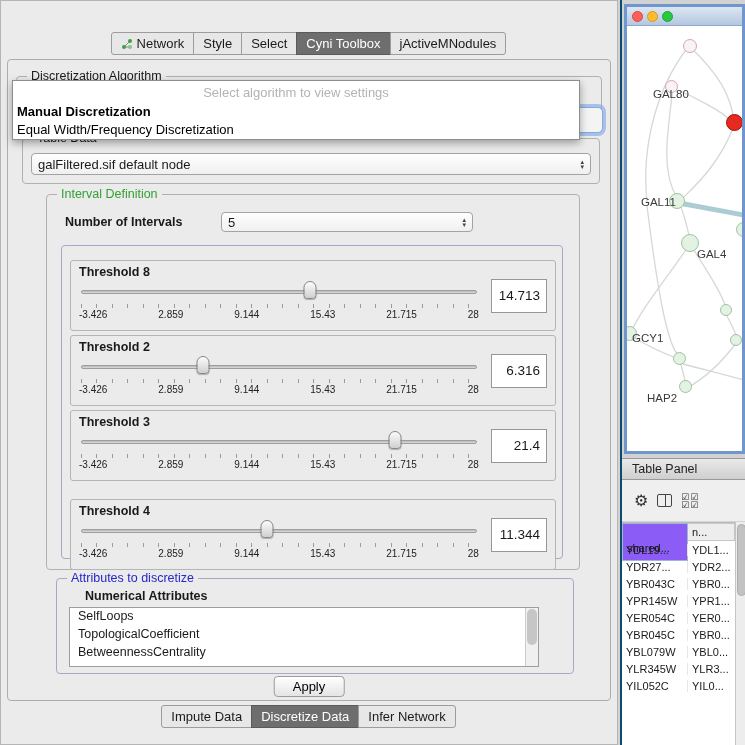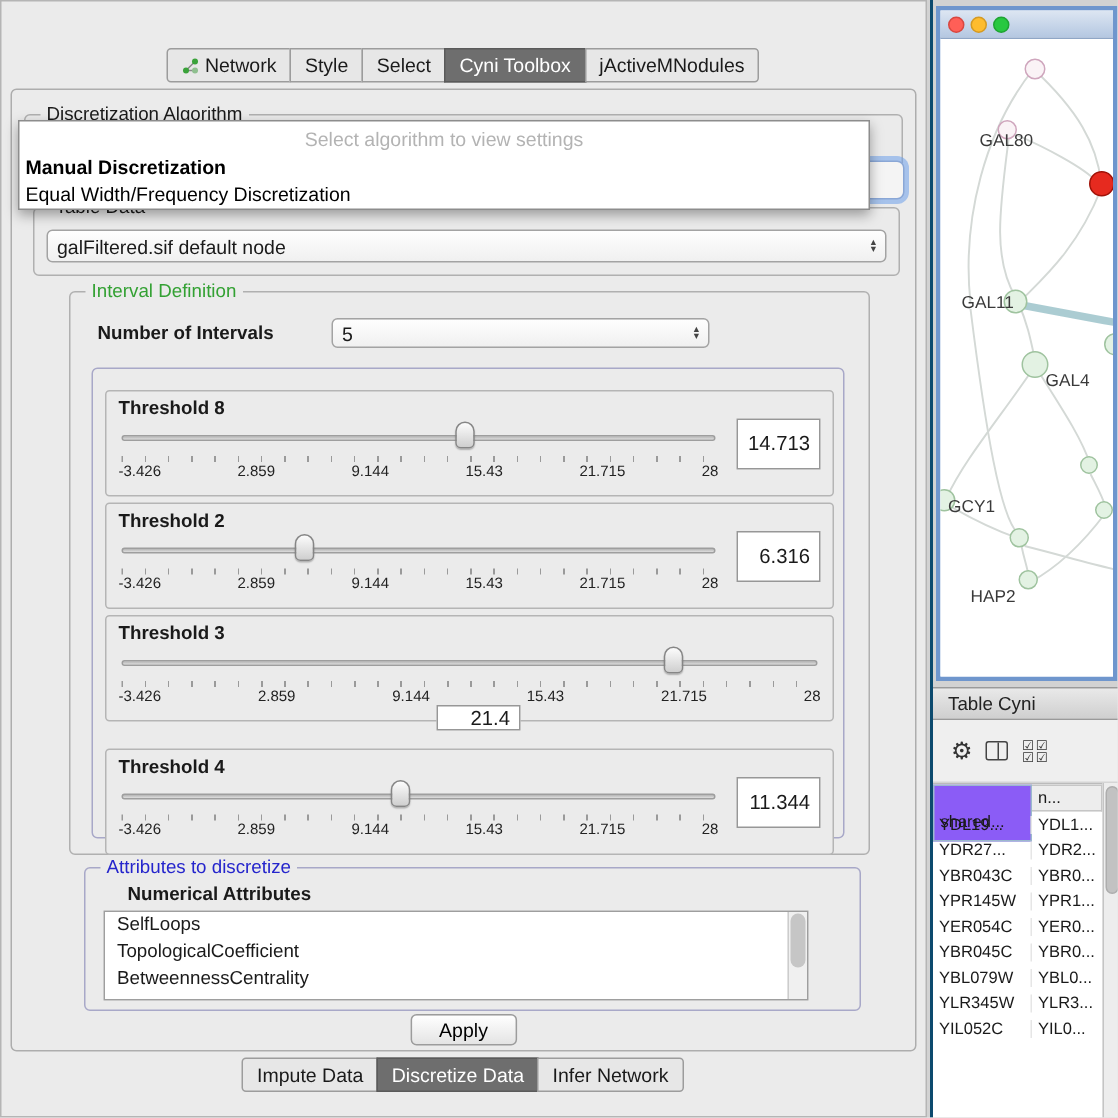--- a/index.html
+++ b/index.html
@@ -44,21 +44,21 @@
   .group-tabledata { left:14px; top:78px; width:578px; height:46px; }
   .tabledata-combo { position:absolute; left:8px; right:8px; top:14px; height:22px; }
 
   .group-interval { left:38px; top:134px; width:534px; height:376px; }
   .intervals-label { position:absolute; left:18px; top:20px; font-size:12.5px; font-weight:bold; }
   .intervals-combo { position:absolute; left:174px; top:17px; width:252px; height:20px; }
 
   .group-thresholds { left:14px; top:50px; width:502px; height:314px; border-color:#a8a8c8; }
 
   .thresh-box { position:absolute; left:8px; width:486px; height:71px; border:1px solid #b5b5b5; border-radius:3px; display:flex; padding:3px 8px; background:#ebebeb; }
-  .t0 { top:14px; } .t1 { top:89px; } .t2 { top:164px;flex-direction:column; } .t3 { top:253px; }
+  .t0 { top:14px; } .t1 { top:89px; } .t2 { top:164px; } .t3 { top:253px; }
   .thresh-left { flex:1; position:relative; }
   .thresh-label { font-weight:bold; font-size:12.5px; padding-top:1px; }
   .slider { position:relative; height:24px; margin-top:1px; }
   .track { position:absolute; left:2px; right:2px; top:10px; height:4px; background:linear-gradient(#b5b5b5,#dedede); border:1px solid #9e9e9e; border-radius:3px; }
   .thumb { position:absolute; top:1px; width:13px; height:18px; transform:translateX(-50%); background:linear-gradient(#fcfcfc,#cfcfcf); border:1px solid #868686; border-radius:7px 7px 4px 4px; box-shadow:0 1px 1px rgba(0,0,0,0.25); }
   .ticks { height:4px; margin:0 2px; background:repeating-linear-gradient(90deg,#9a9a9a 0 1px,transparent 1px 15.5px); }
   .scale { display:flex; justify-content:space-between; margin-top:1px; font-size:10px; color:#222; }
   .value-box { width:56px; height:34px; align-self:center; margin-left:12px; background:#fff; border:1px solid #979797; display:flex; align-items:center; justify-content:flex-end; padding-right:6px; font-size:13.5px; }
 
   .group-attrs { left:48px; top:518px; width:518px; height:96px; border-color:#a8a8c8; }
@@ -329,21 +329,21 @@
       <span class="net-label" style="left:26px;top:62px;">GAL80</span>
       <span class="net-label" style="left:14px;top:170px;">GAL11</span>
       <span class="net-label" style="left:70px;top:222px;">GAL4</span>
       <span class="net-label" style="left:5px;top:306px;">GCY1</span>
       <span class="net-label" style="left:20px;top:366px;">HAP2</span>
     </div>
   </div>
 
   <div class="table-panel">
     <div class="tp-header">
-      <span>Table Cyni</span>
+      <span>Table Panel</span>
     </div>
     <div class="tp-toolbar">
       <span class="gear">⚙</span>
       <span class="cols-icon"></span>
       <span class="cb-grid">
         <span>☑</span>
         <span>☑</span>
         <span>☑</span>
         <span>☑</span>
       </span>

